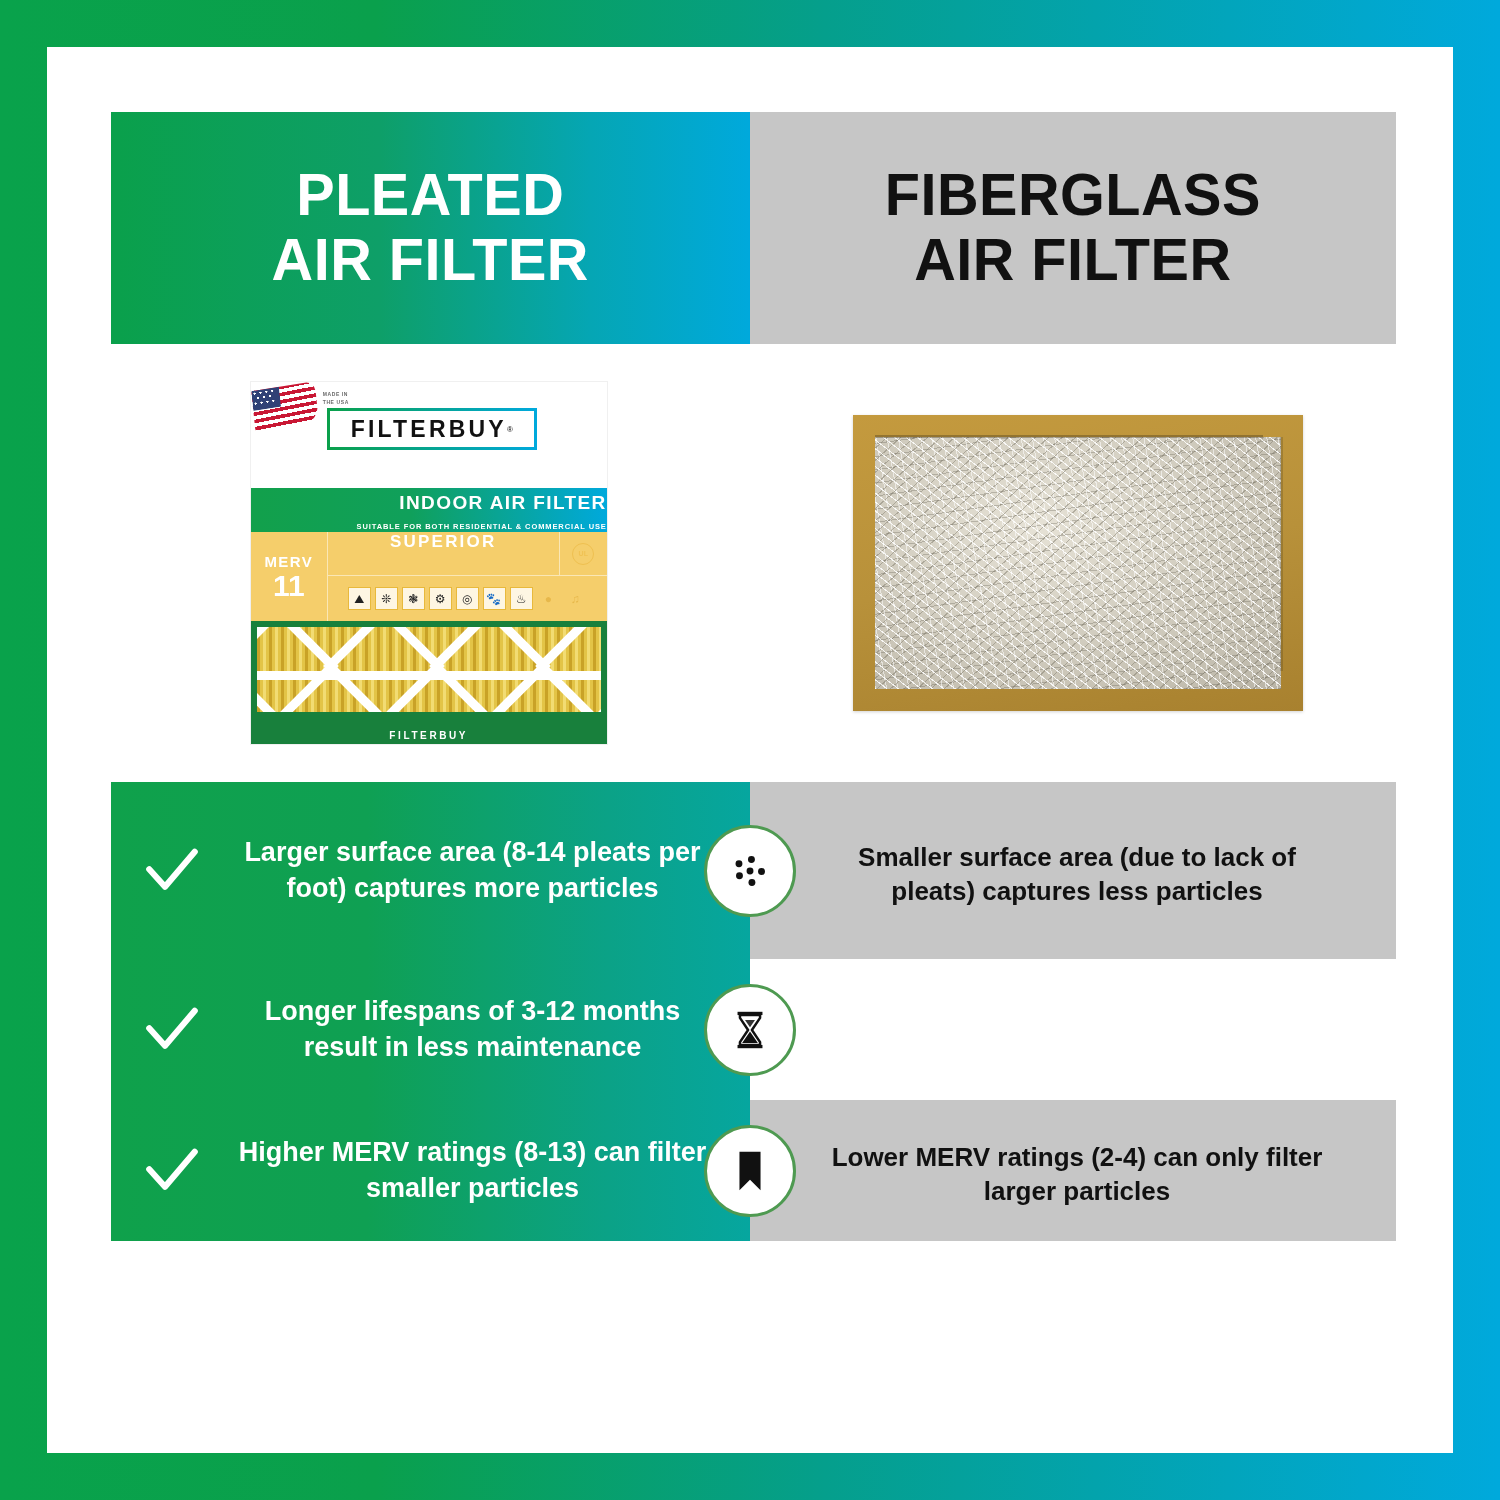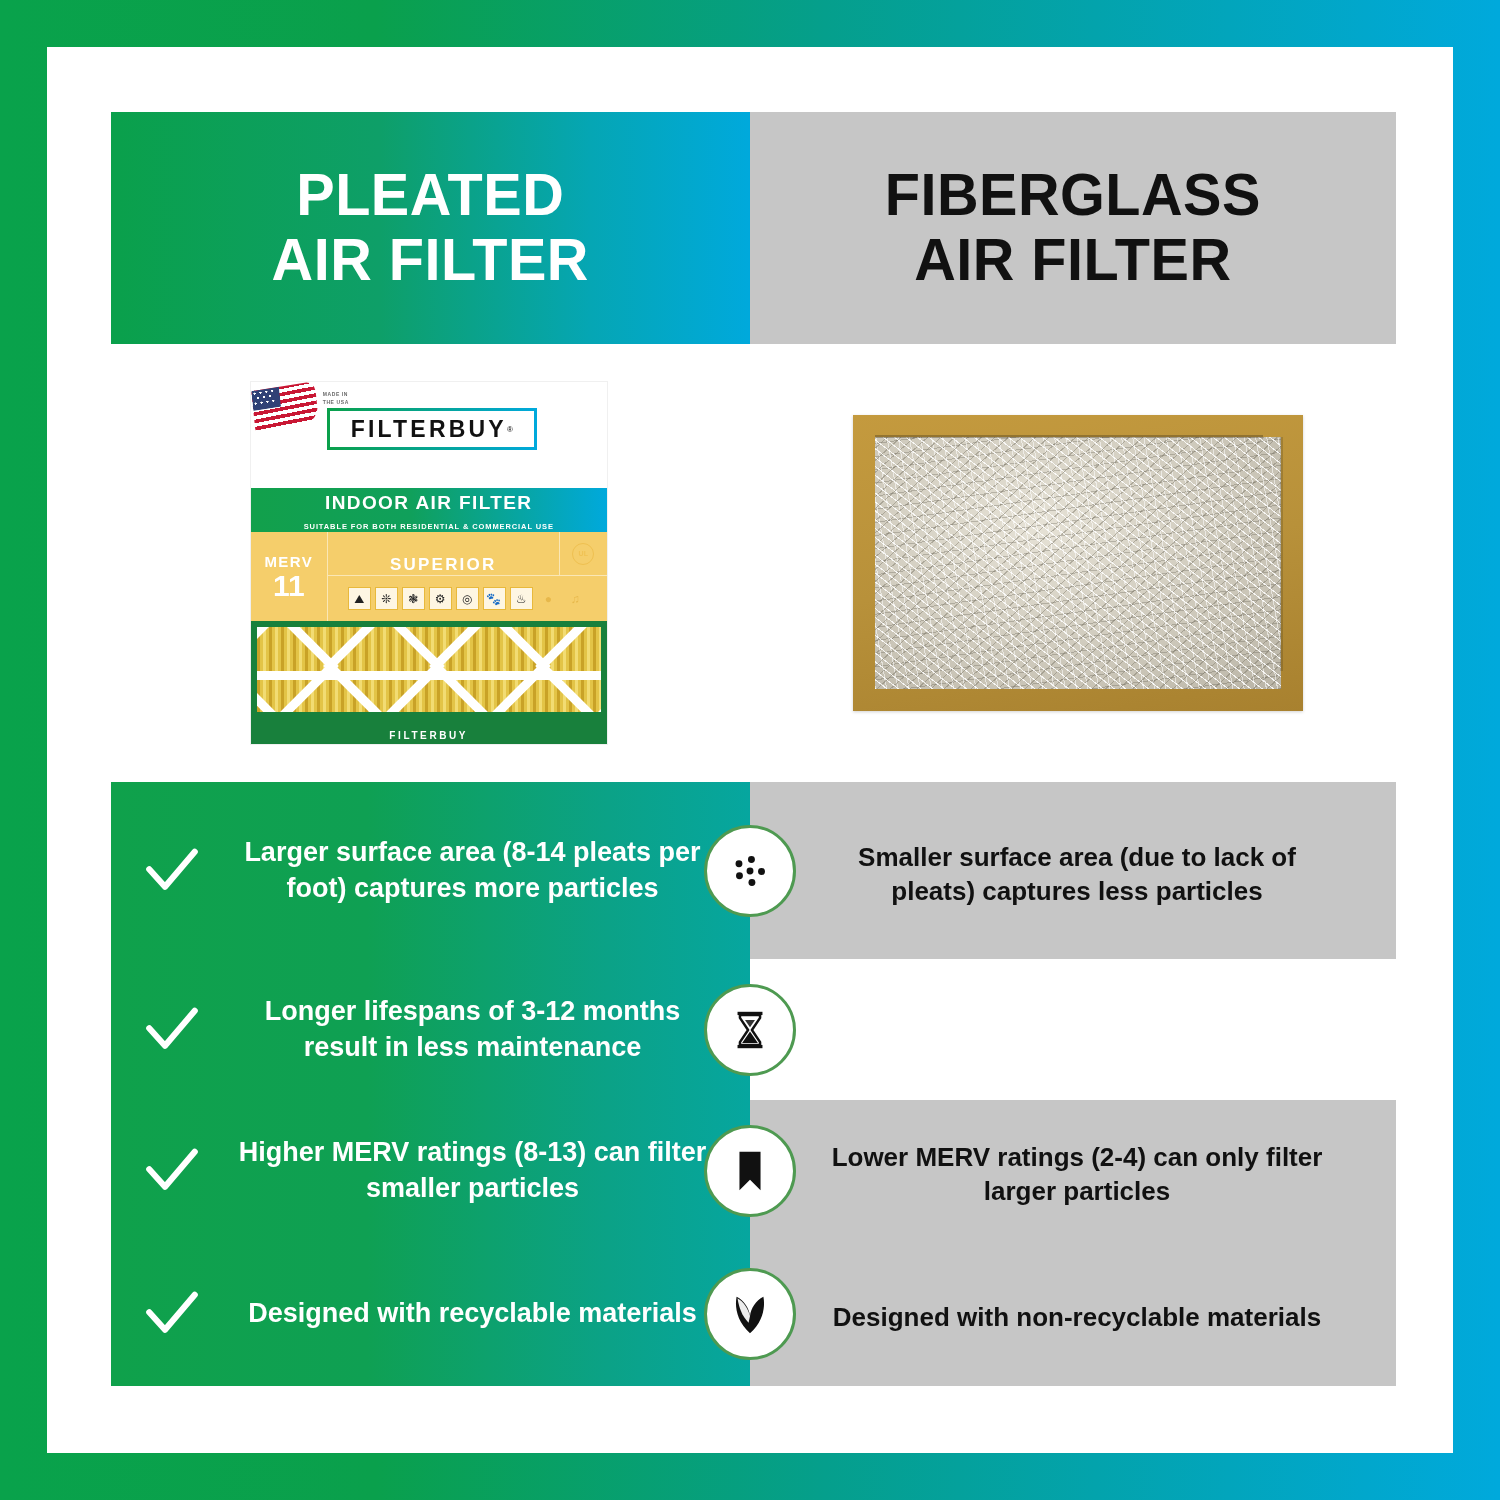--- a/index.html
+++ b/index.html
@@ -114,39 +114,39 @@
     background:#fff;
   }
   .brandbox span {
     font-size:23px; font-weight:bold; letter-spacing:3.2px; color:#111;
   }
   .brandbox sup { font-size:8px; }
 
   .pkg-green {
     position:relative; height:44px;
     background:linear-gradient(90deg,#12A04B 0%,#10A05B 45%,#00A9DC 100%);
-    color:#ffffff; text-align:center; padding-top:4px;
+    color:#ffffff; text-align:right; padding-top:4px;
   }
   .pkg-green .l1 { font-size:19px; font-weight:bold; letter-spacing:1.4px; }
   .pkg-green .l2 { font-size:7.5px; font-weight:bold; letter-spacing:0.9px; margin-top:8px;}
 
   .pkg-yellow {
     position:relative; height:89px;
     background:#F5CE6B;
     display:flex;
   }
   .merv-cell {
     width:77px; border-right:1px solid rgba(255,255,255,0.5);
     display:flex; flex-direction:column; align-items:center; justify-content:center;
     color:#ffffff;
   }
   .merv-cell .m-word { font-size:15px; font-weight:bold; letter-spacing:1.4px;}
   .merv-cell .m-num { font-size:30px; font-weight:bold; line-height:1; margin-top:1px;}
   .merv-right { flex:1; display:flex; flex-direction:column; }
-  .sup-row { height:44px; display:flex; align-items:flex-end; border-bottom:1px solid rgba(255,255,255,0.5);}
+  .sup-row { height:44px; display:flex; align-items:flex-start; border-bottom:1px solid rgba(255,255,255,0.5);}
   .sup-txt { flex:1; text-align:center; color:#ffffff; font-size:17px; font-weight:bold; letter-spacing:2.2px;}
   .ul-mark { width:48px; border-left:1px solid rgba(255,255,255,0.5); height:100%;
              display:flex; align-items:center; justify-content:center;
              color:#F0C253; font-size:9px; font-weight:bold;}
   .ul-mark .ring{ width:22px;height:22px;border:1.6px solid #EFC050;border-radius:50%;
                   display:flex;align-items:center;justify-content:center;font-size:7px;}
   .icon-strip { flex:1; display:flex; align-items:center; justify-content:center; gap:4px;}
   .mini {
     width:23px; height:23px; background:#FEF6E3; border:1px solid #E8B93C;
     display:flex; align-items:center; justify-content:center; font-size:12px; color:#222;
@@ -389,36 +389,17 @@
       <div class="cright">
         <div class="ctext r">Lower MERV ratings (2-4) can only filter larger particles</div>
       </div>
       <div class="rowicon">
         <svg viewBox="0 0 48 48">
           <path d="M13 4 h22 v40 l-11 -11 l-11 11 Z" fill="#111"></path>
         </svg>
       </div>
     </div>
 
-    <div class="crow" style="height:145px;">
-      <div class="cleft">
-        <div class="check">
-          <svg viewBox="0 0 64 64">
-                <path d="M6 30 L24 50 L58 10" fill="none" stroke="#ffffff" stroke-width="7" stroke-linecap="round" stroke-linejoin="round"></path>
-              </svg>
-        </div>
-        <div class="ctext">Designed with recyclable materials</div>
-      </div>
-      <div class="cright">
-        <div class="ctext r">Designed with non-recyclable materials</div>
-      </div>
-      <div class="rowicon">
-        <svg viewBox="0 0 48 48">
-          <path d="M24 44 C10 32 8 16 10 6 C18 10 23 18 24 26 C25 18 30 10 38 6 C40 16 38 32 24 44 Z" fill="#111"></path>
-          <path d="M24 26 C22 18 17 11 11 7.5 C12.5 17 15.5 26 22.5 33 Z" fill="#ffffff" opacity="0.92"></path>
-        </svg>
-      </div>
-    </div>
 
   </div>
 
  </div>
 </div>
 
 </body></html>

